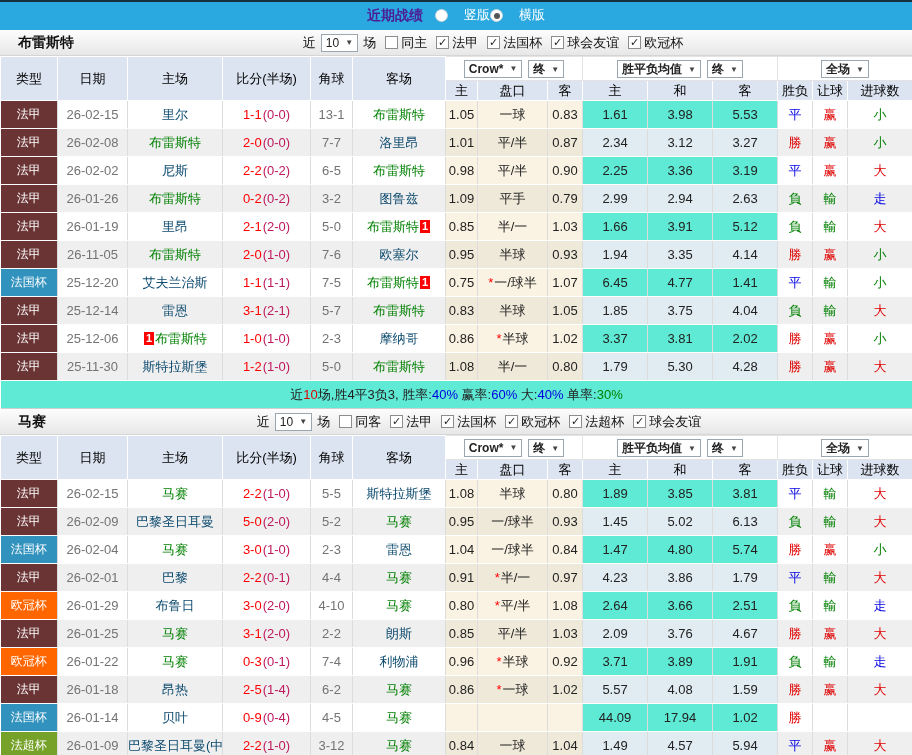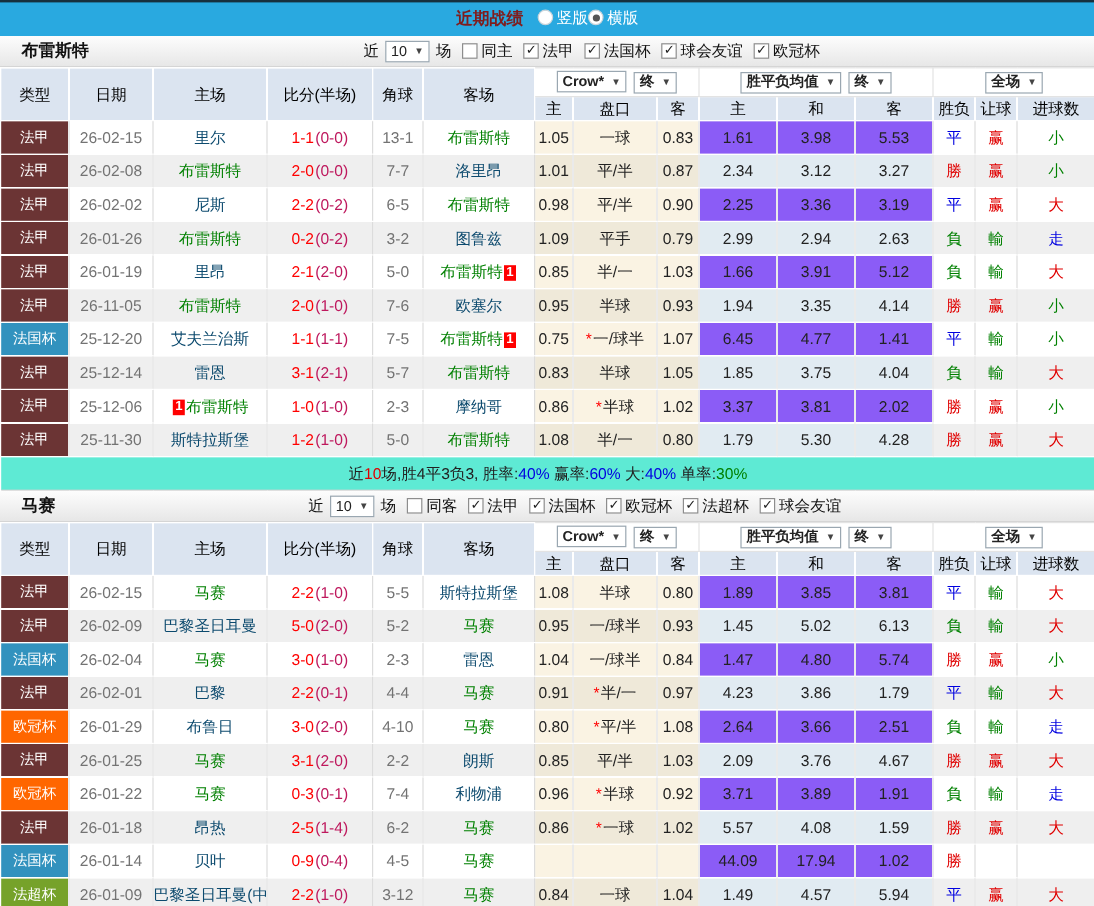--- a/index.html
+++ b/index.html
@@ -1,21 +1,21 @@
 <!DOCTYPE html>
 <html style="--titlebar-bg: #29A9E0; --header-bg: #DBE4F0; --win-red: #E00000; --draw-blue: #0000E0; --lose-green: #008000; --team-green: #008000;"><head>
 <meta charset="utf-8">
 <style>
   *{margin:0;padding:0;box-sizing:border-box}
   html,body{width:912px;height:755px;overflow:hidden;background:#fff;
     font-family:"Liberation Sans","DejaVu Sans",sans-serif}
   .titlebar{height:30px;background:var(--titlebar-bg,#29A9E0);display:flex;align-items:center;
     justify-content:center;gap:12px;border-top:2px solid #16303E}
-  .titlebar .title{color:#7f1d1d;font-weight:bold;font-size:14px}
-  .radio-opt{display:inline-flex;align-items:center;gap:3px;color:#fff;font-size:13px;cursor:pointer}
+  .titlebar .title{color:#4c1d95;font-weight:bold;font-size:14px}
+  .radio-opt{display:inline-flex;align-items:center;gap:16px;color:#fff;font-size:13px;cursor:pointer}
   .radio{width:13px;height:13px;border-radius:50%;background:#fff;border:1px solid #c9d4da;
     display:inline-block;position:relative}
   .radio.on::after{content:'';position:absolute;left:3px;top:3px;width:6px;height:6px;
     border-radius:50%;background:#555}
   .fbar{height:26px;display:flex;align-items:center;background:linear-gradient(#fdfdfd,#e7e7e7);
     border-bottom:1px solid #d5d5d5}
   .tname{font-weight:bold;font-size:14px;color:#111;margin-left:18px;white-space:nowrap}
   .fctr{flex:1;display:flex;justify-content:center;align-items:center;white-space:nowrap}
   .ftxt{font-size:13px;color:#111;margin:0 2px}
   .sel{display:inline-flex;align-items:center;gap:6px;border:1px solid #9AA7B1;background:#fff;
@@ -29,21 +29,21 @@
   .h1 th.lh{background:var(--header-bg,#DBE4F0);font-size:13px;font-weight:normal;color:#000;
     border:1px solid #fff;height:22px}
   .h1 th.dd{background:#fff;border:1px solid #e3e3e3;height:24px}
   .h2 th{background:var(--header-bg,#DBE4F0);font-size:13px;font-weight:normal;color:#000;
     border:1px solid #fff;height:20px}
   tbody td{height:28px;font-size:13px;border-right:1px solid #dcdcdc;border-bottom:1px solid #fff;color:#222}
   tr.odd td{background:#fff}
   tr.even td{background:#EFEFEF}
   tr.odd td.asian{background:#FAF3E3}
   tr.even td.asian{background:#EFE9D9}
-  tr.odd td.euro{background:#8b5cf6}
+  tr.odd td.euro{background:#5eead4}
   tr.even td.euro{background:#E1EBF2}
   td.type{color:#fff;font-size:12px}
   td.date,td.corner{color:#737373}
   .score .ft{color:#FF0000}
   .score .ht{color:#be185d;margin-left:1px}
   .team .self{color:var(--team-green,#008000)}
   .team .opp{color:#0c4a6e}
   .badge{display:inline-block;background:#FF0000;color:#fff;font-size:11px;font-weight:bold;
     padding:0 2px;line-height:13px;margin:0 1px;vertical-align:1px}
   .star{color:#FF0000;margin-right:1px}

